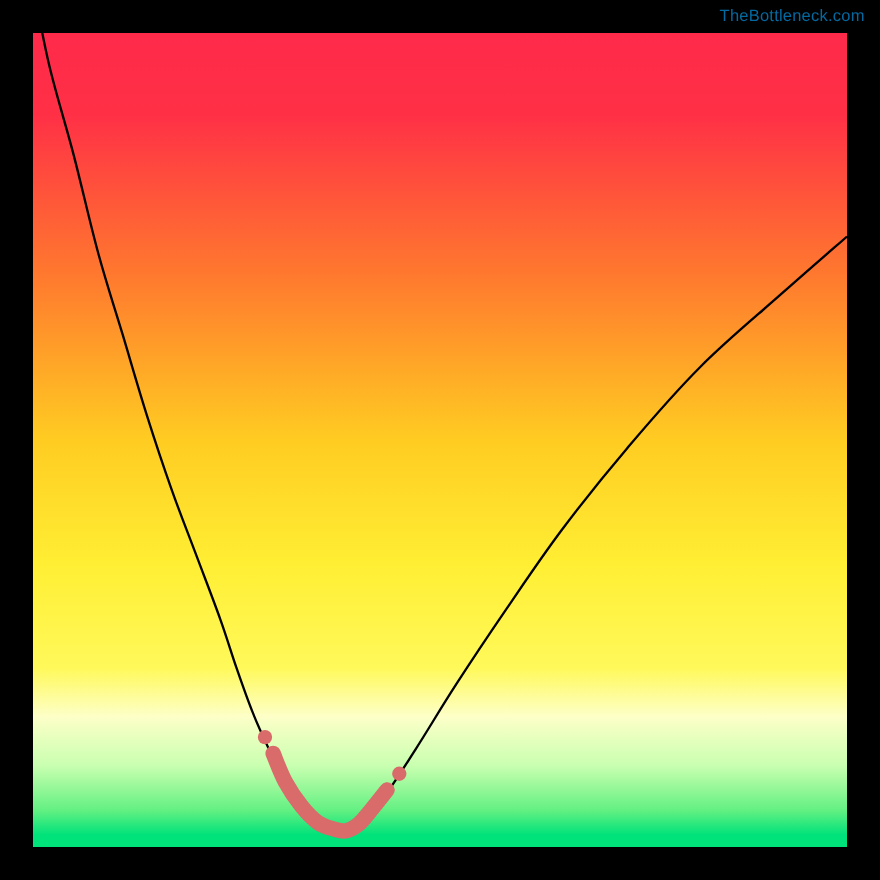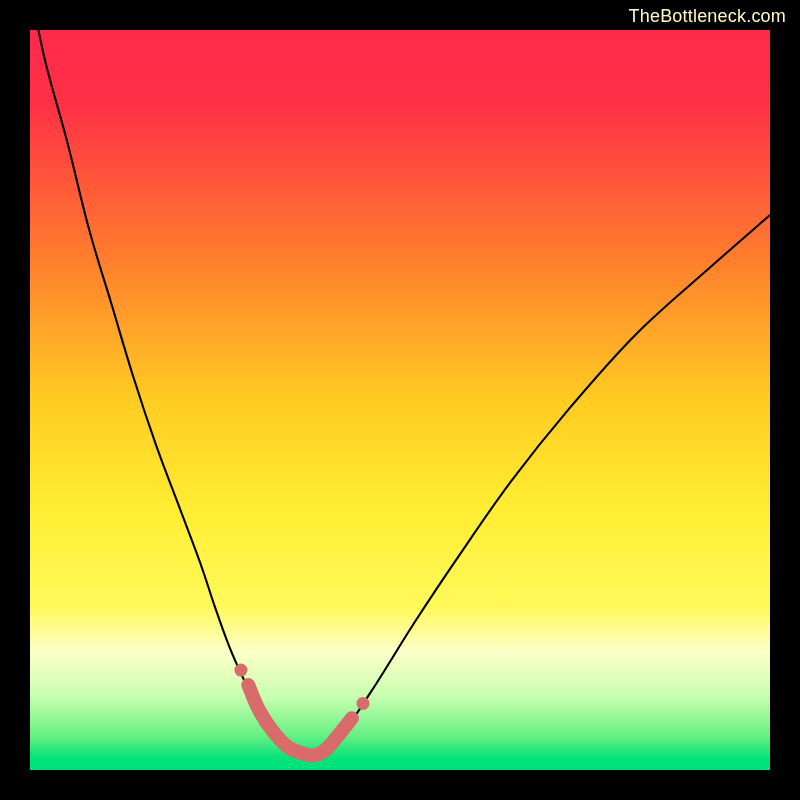--- a/index.html
+++ b/index.html
@@ -21,22 +21,22 @@
     left: 30px;
     top: 30px;
     width: 740px;
     height: 740px;
     overflow: hidden;
   }
   .watermark {
     position: absolute;
     top: 6px;
     right: 14px;
-    color: #fef9c3;
-    font-size: 18px;
+    color: #0369a1;
+    font-size: 15px;
     font-weight: 400;
     letter-spacing: 0.2px;
     z-index: 20;
   }
   svg {
     display: block;
   }
   .curve {
     fill: none;
     stroke: #000;

